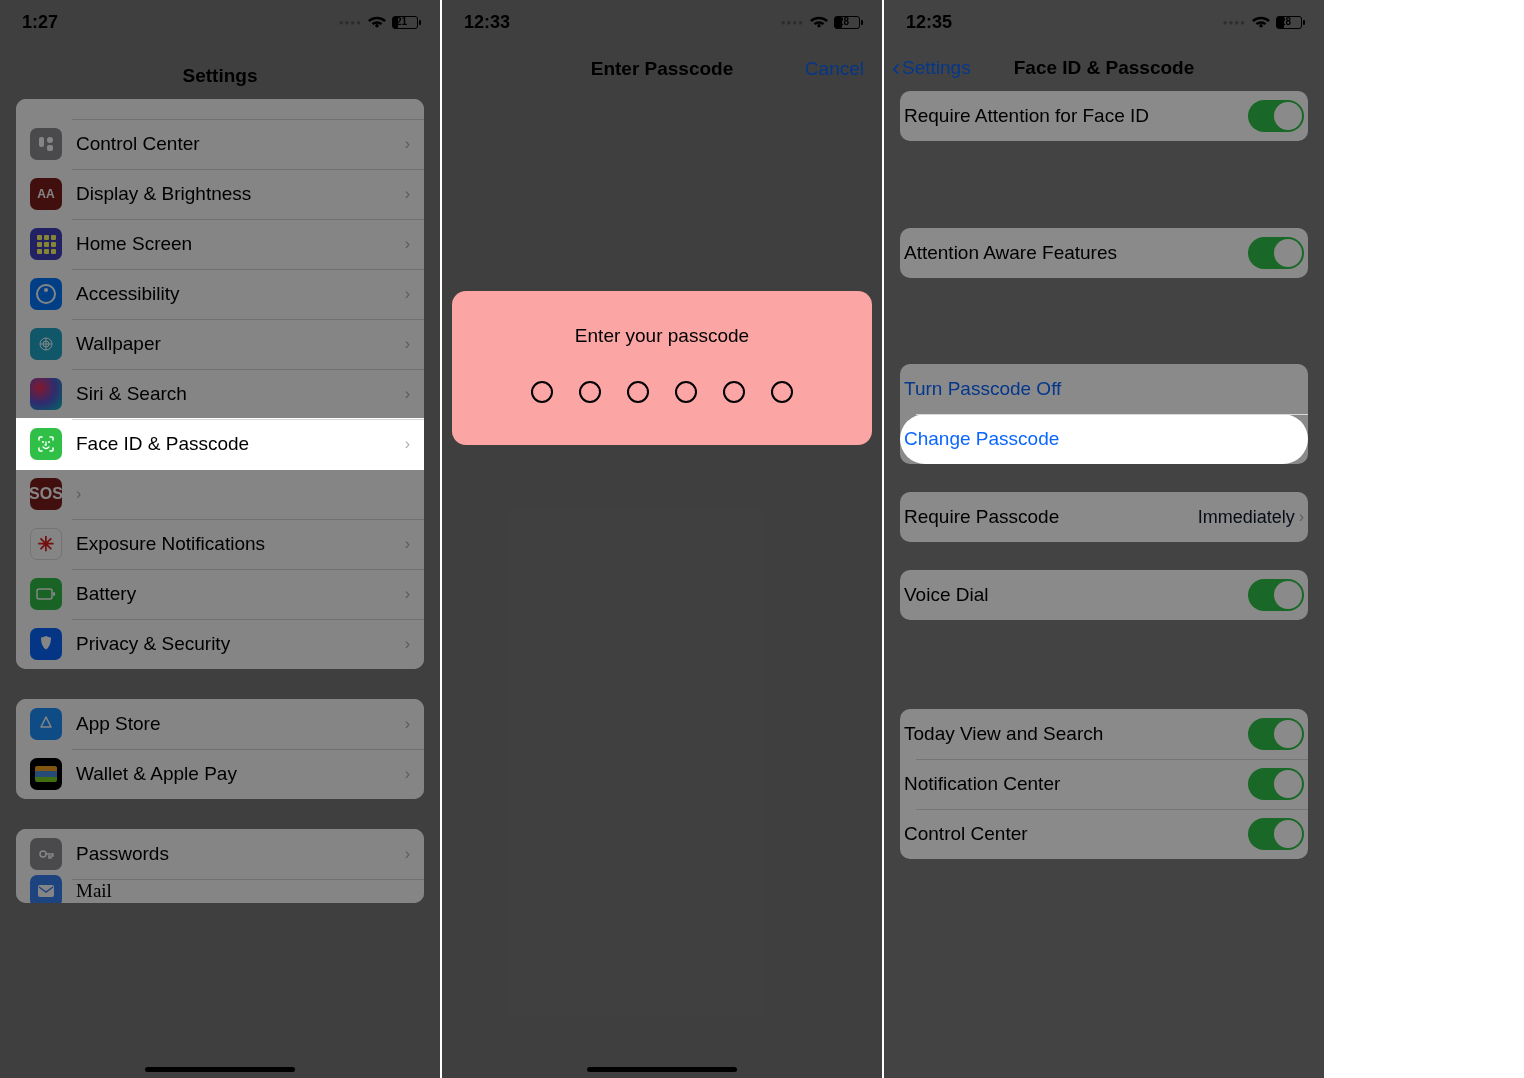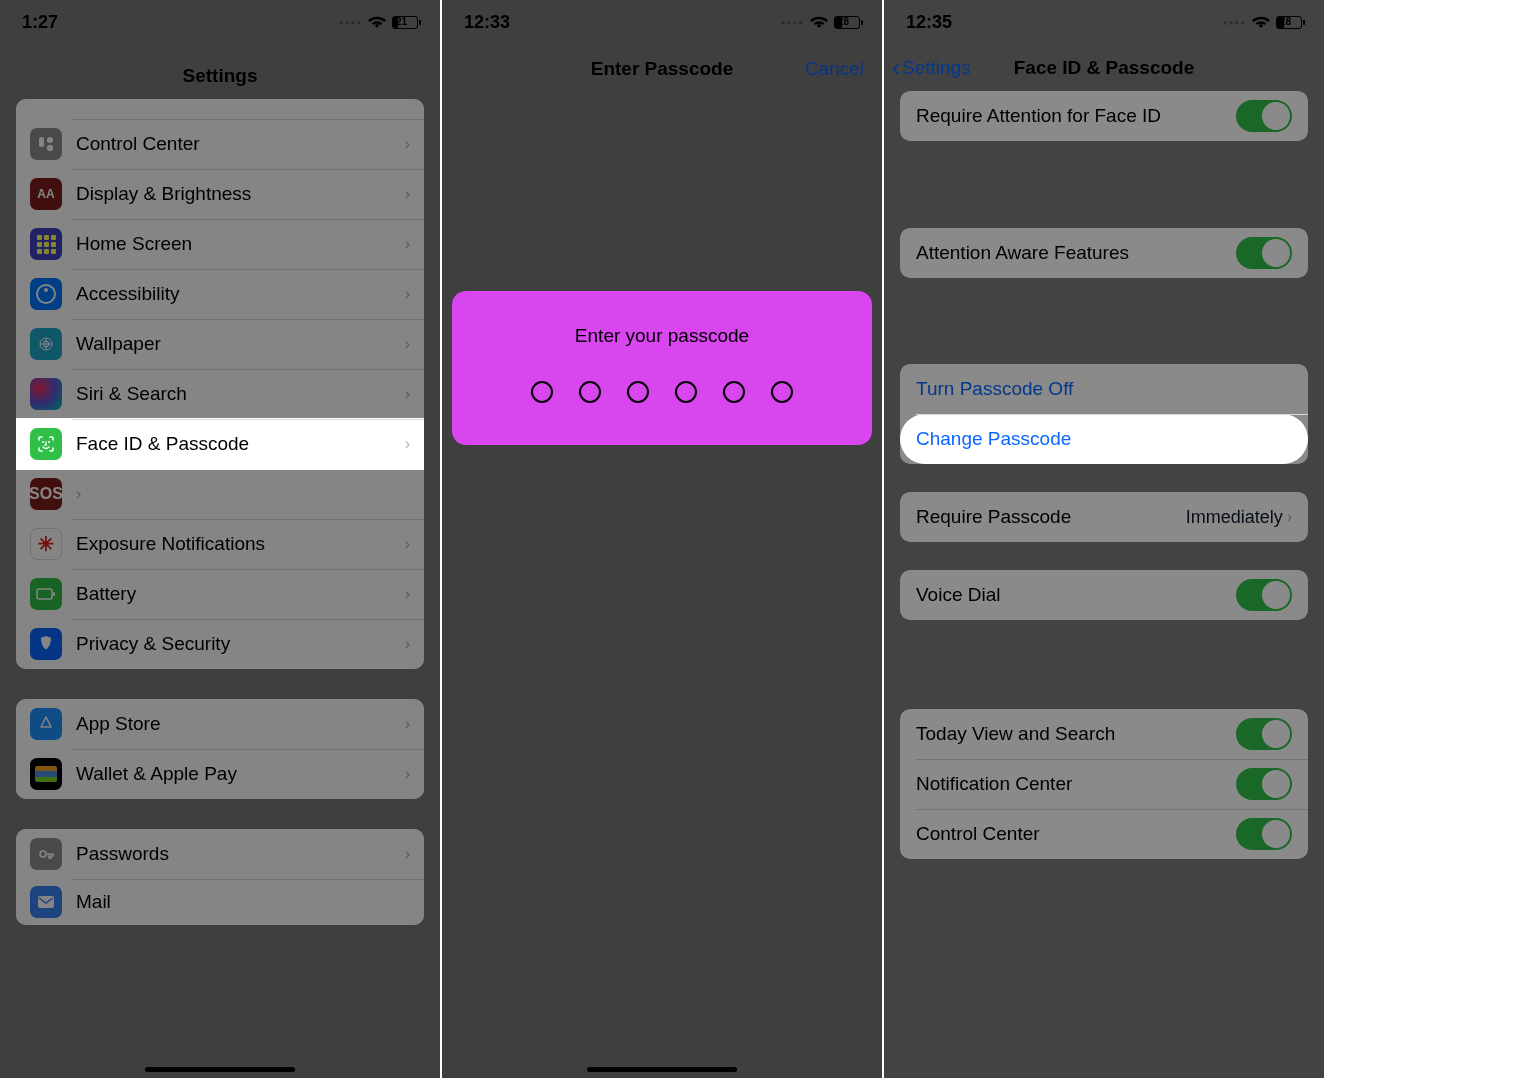--- a/index.html
+++ b/index.html
@@ -118,38 +118,38 @@
     width:150px; height:5px; background:#000; border-radius:3px; z-index:70;
   }
 
   
   .s2-nav { display:flex; align-items:center; justify-content:center; position:relative; height:48px;}
   .s2-title { font-size:19px; font-weight:600;}
   .s2-cancel { position:absolute; right:18px; font-size:19px; color:#0a66ff;}
   .modal {
     position:absolute; z-index:60;
     left:10px; right:10px; top:246px;
-    background:#d946ef; border-radius:14px;
+    background:#fca5a5; border-radius:14px;
     padding:34px 20px 42px;
     text-align:center;
     box-shadow: none;
   }
   .modal-title{ font-size:19px; color:#000; margin-bottom:34px;}
   .dotslist{ display:flex; justify-content:center; gap:26px;}
   .pc-dot{ width:22px;height:22px;border:2px solid #000;border-radius:50%;}
 
   
   .phone.s3 { background:#7c7c7c; }
   .s3-nav{ display:flex; align-items:center; height:46px; position:relative; padding:0 8px;}
   .s3-back{ display:flex; align-items:center; color:#0a66ff; font-size:19px; gap:2px;}
   .s3-back .chev{ font-size:24px; font-weight:400; line-height:1;}
   .s3-navtitle{ position:absolute; left:50%; transform:translateX(-50%); font-weight:600; font-size:19px;}
   .s3-scroll{ padding:0 16px;}
   .card{ background:#fff; border-radius:10px; overflow:hidden; margin-bottom:8px;}
-  .srow{ display:flex; align-items:center; padding:0 16px; min-height:50px; position:relative;}
+  .srow{ display:flex; align-items:center; padding:0 4px; min-height:50px; position:relative;}
   .srow + .srow::before{content:"";position:absolute;left:16px;right:0;top:0;height:1px;background:#d8d8d8;}
   .srow-label{ flex:1; font-size:19px; color:#000;}
   .srow-value{ font-size:18px; color:#0f172a; margin-right:4px;}
   .link{ color:#0a66ff !important;}
   .toggle{
     width:56px;height:32px;background:#30c048;border-radius:16px;position:relative;flex-shrink:0;
   }
   .toggle::after{content:"";position:absolute;right:2px;top:2px;width:28px;height:28px;border-radius:50%;background:#fff;}
   .footer-text{ font-size:14px; color:#7c7c7c; padding:6px 16px 16px; line-height:1.35;}
   .section-header{ font-size:14px; color:#7c7c7c; padding:18px 16px 6px; text-transform:none;}
@@ -307,21 +307,21 @@
       <div class="row">
         <span class="app-icon ic-pass">
           <svg width="18" height="18" viewBox="0 0 18 18">
               <circle cx="6" cy="9" r="3" fill="none" stroke="#fff" stroke-width="1.5"></circle>
               <path d="M9 9h7v2h-2v2h-2v-2h-1" stroke="#fff" stroke-width="1.5" fill="none"></path>
             </svg>
         </span>
         <span class="row-label">Passwords</span>
         <span class="chevron">›</span>
       </div>
-      <div class="row" style="height:46px;">
+      <div class="row" style="height:24px;font-family:Liberation Serif, serif;">
         <span class="app-icon ic-mail">
           <svg width="18" height="14" viewBox="0 0 18 14">
               <rect x="1" y="1" width="16" height="12" rx="2" fill="#fff"></rect>
               <path d="M2 3l7 5 7-5" stroke="#3b82f6" stroke-width="1.5" fill="none"></path>
             </svg>
         </span>
         <span class="row-label">Mail</span>
       </div>
     </div>
 

